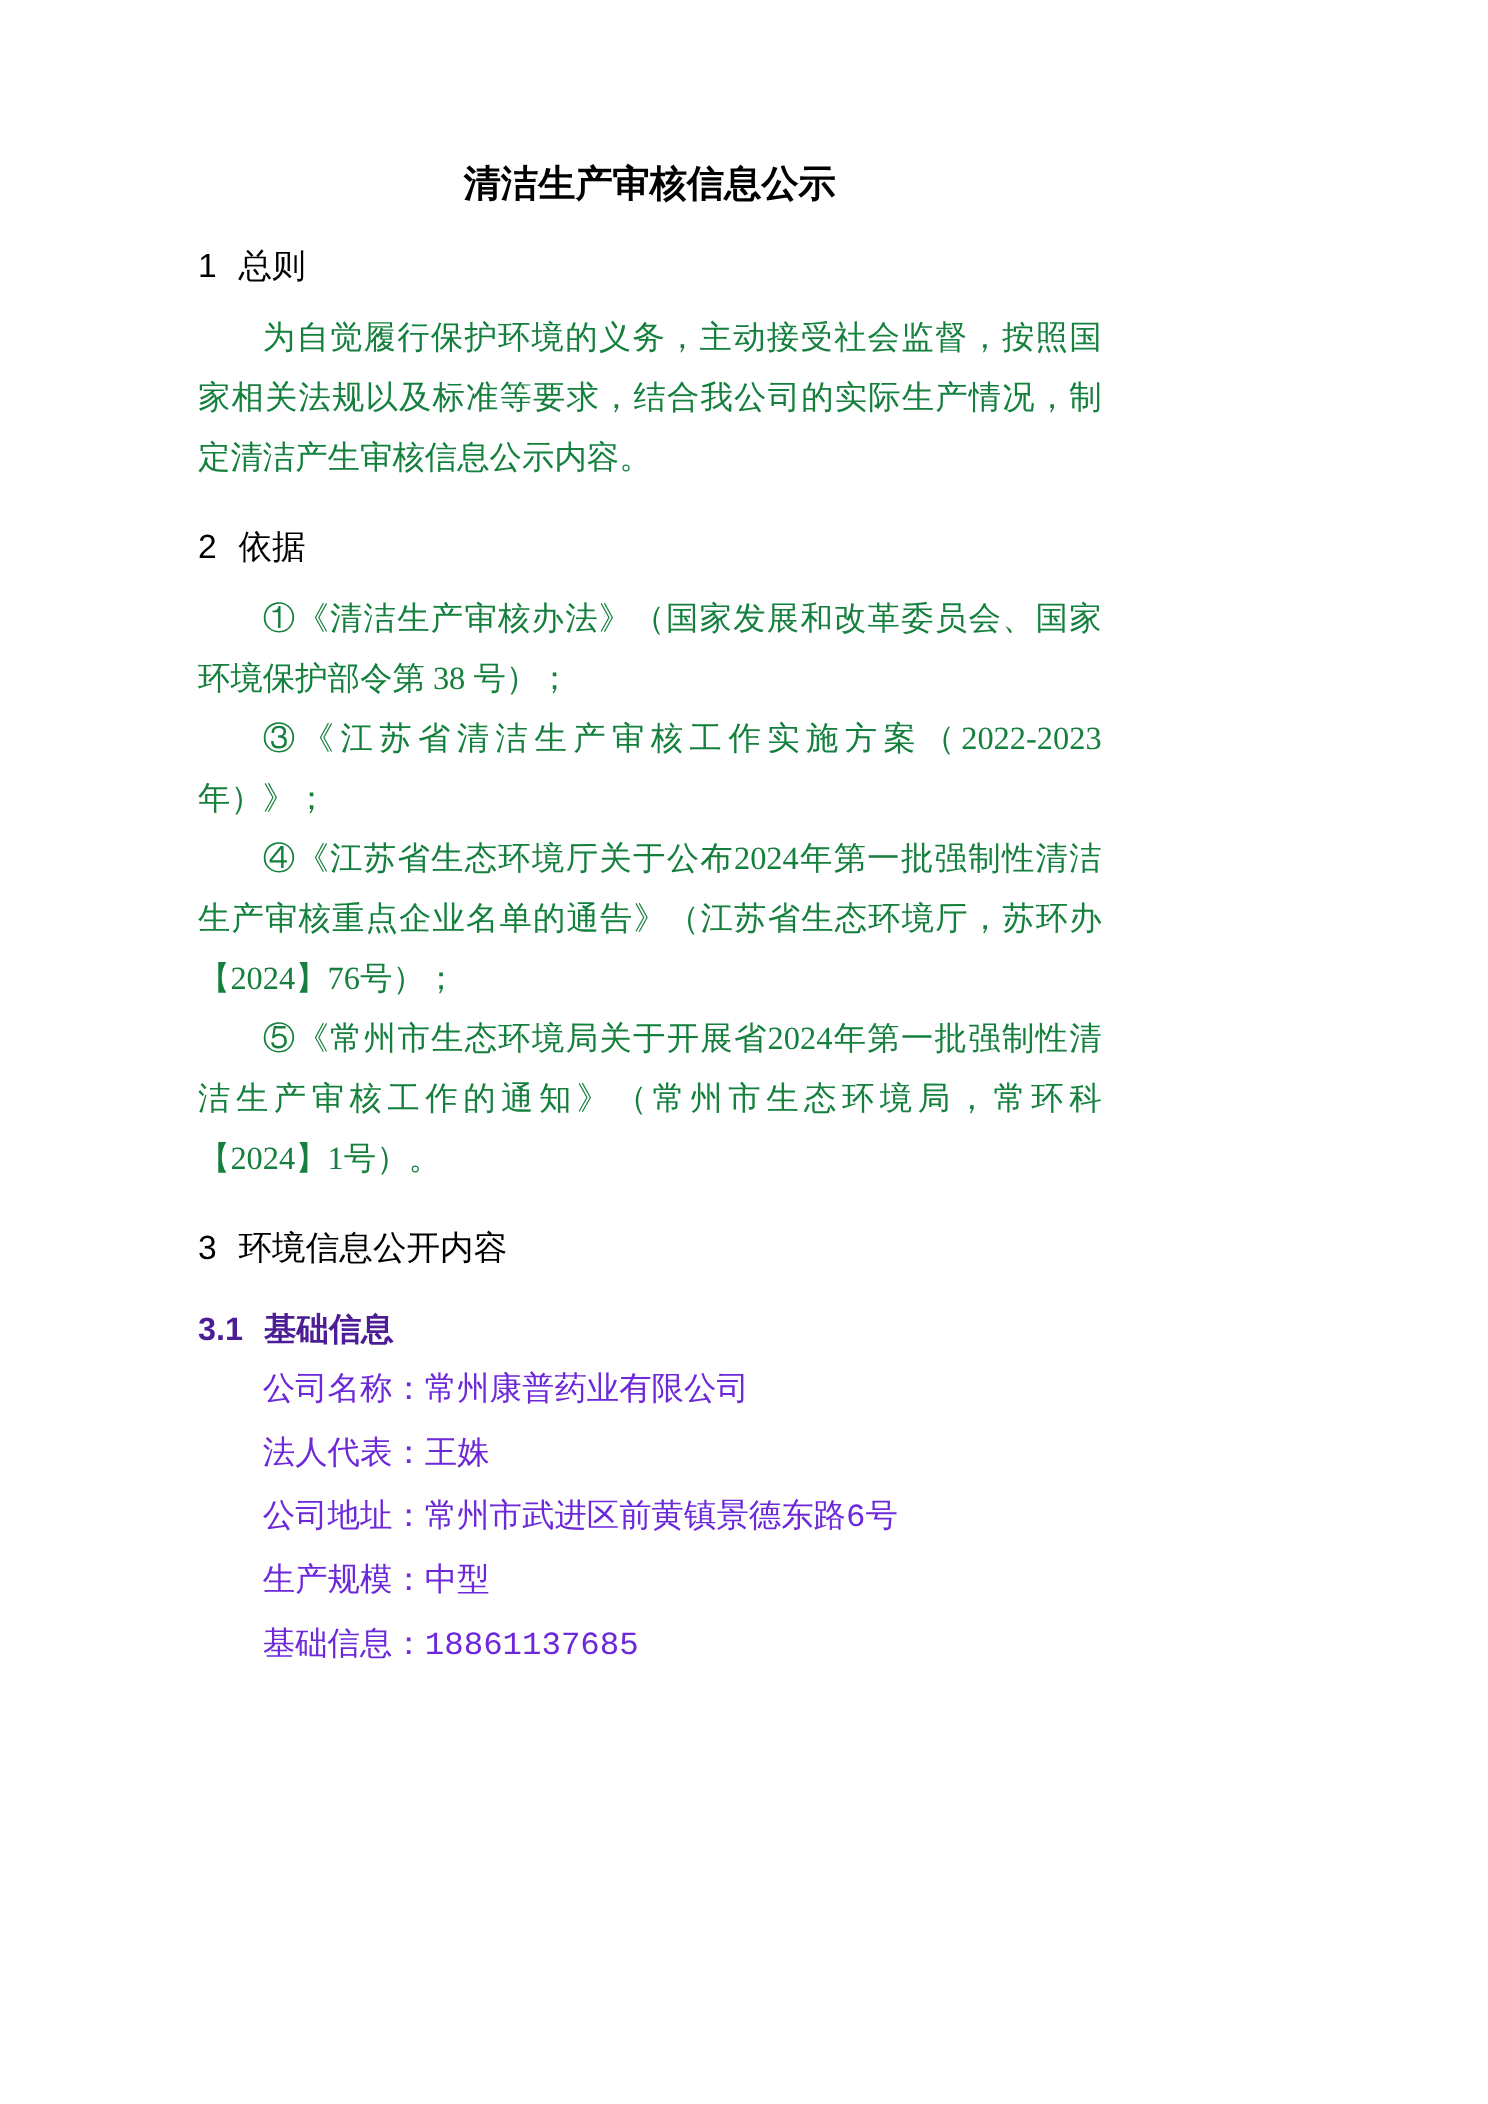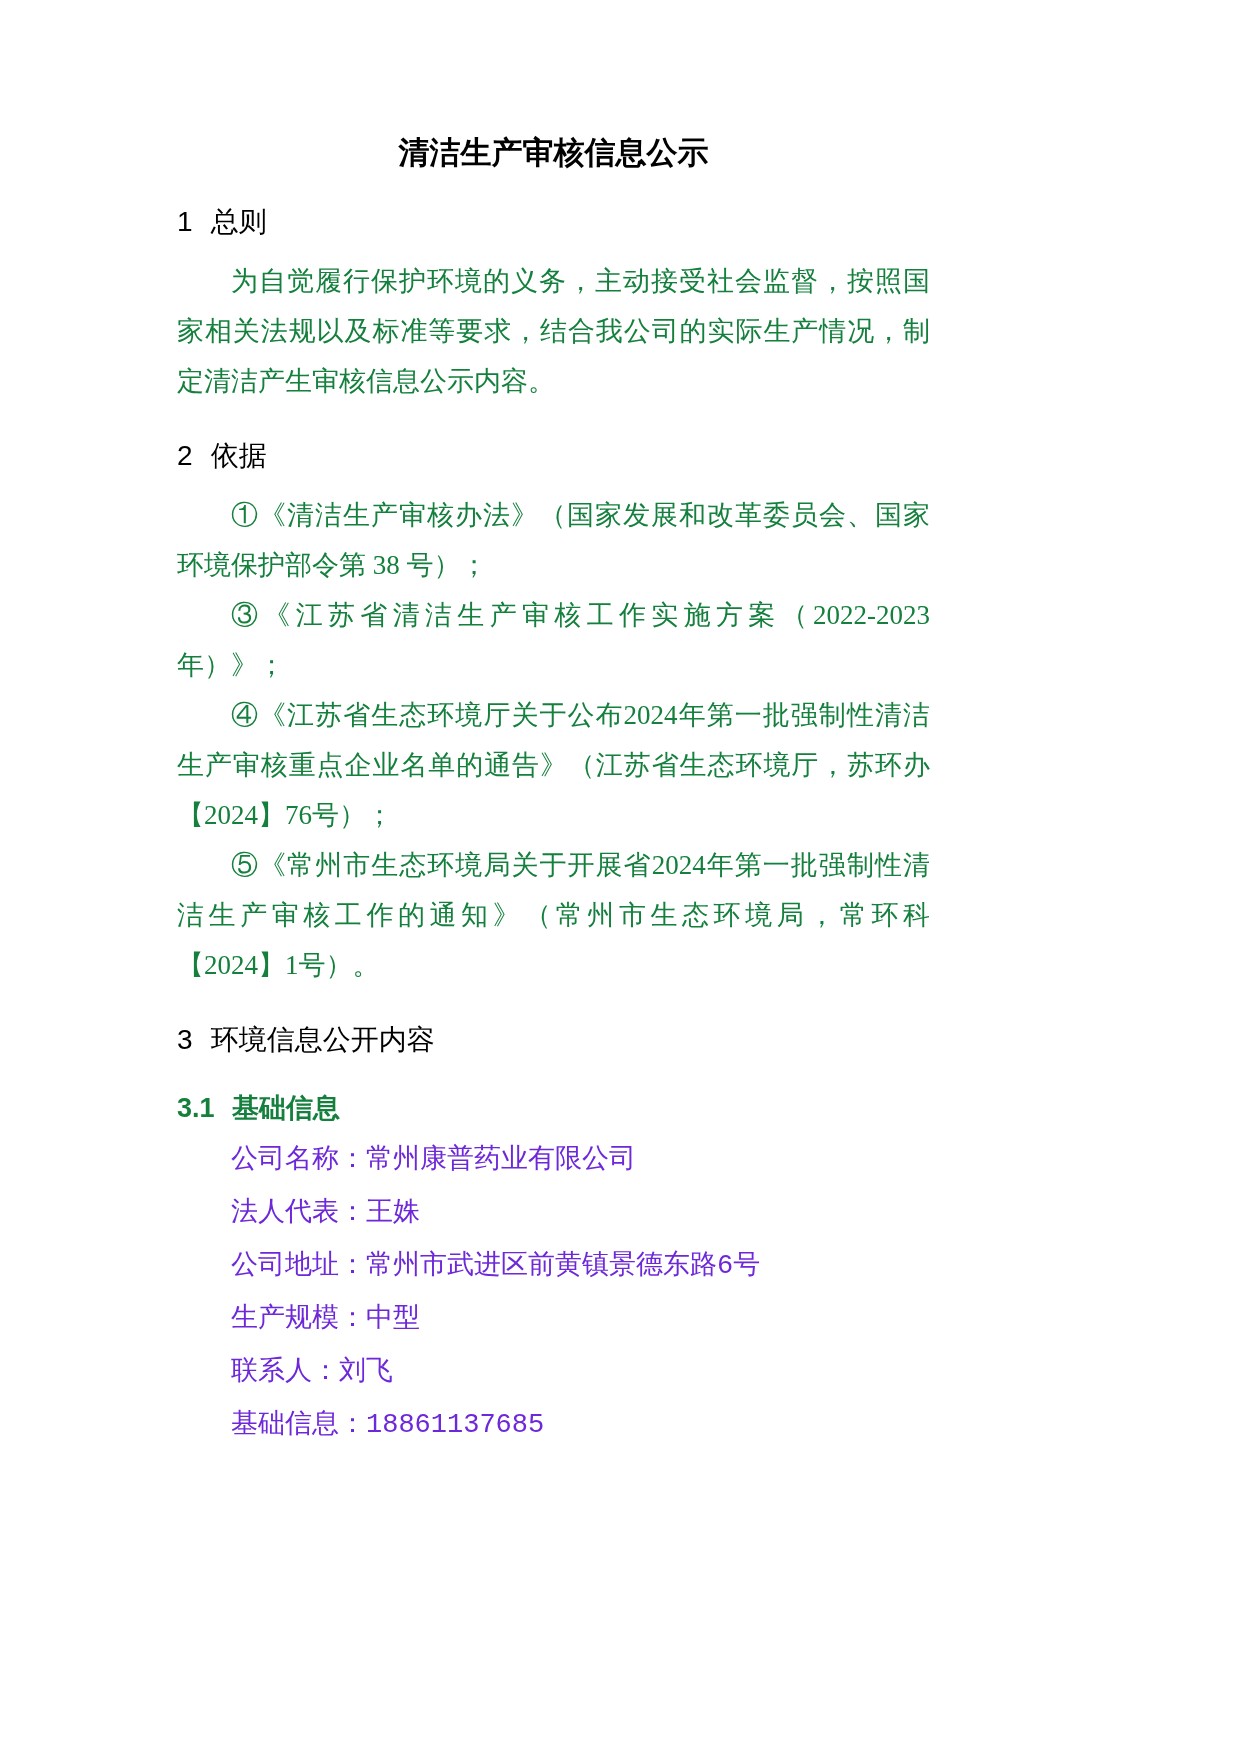--- a/index.html
+++ b/index.html
@@ -12,21 +12,20 @@
     height: 1753px;
     overflow: hidden;
     color: #111111;
   }
   .page {
     box-sizing: border-box;
     width: 1083px;
     height: 1753px;
     padding: 130px 165px 0 165px;
     background: #ffffff;
-    margin-left: 12px;
   }
   .doc-title {
     margin: 0 0 26px 0;
     text-align: center;
     font-family: "Liberation Sans", "DejaVu Sans", sans-serif;
     font-weight: bold;
     font-size: 31px;
     line-height: 46px;
     color: #000000;
   }
@@ -40,21 +39,21 @@
   }
   .sec-heading:first-of-type {
     margin-top: 0;
   }
   .sub-heading {
     margin: 28px 0 6px 0;
     font-family: "Liberation Sans", "DejaVu Sans", sans-serif;
     font-weight: bold;
     font-size: 27px;
     line-height: 40px;
-    color: #15803d;
+    color: #4c1d95;
   }
   .sec-num {
     margin-right: 0.65em;
   }
   .body-para {
     margin: 0;
     font-family: "Liberation Serif", "DejaVu Serif", serif;
     font-size: 27px;
     line-height: 50px;
     text-align: justify;
@@ -93,17 +92,16 @@
   <h3 class="sub-heading"><span class="sec-num">3.1</span><span>基础信息</span></h3>
 
   <p class="info-line"><span>公司名称：</span><span>常州康普药业有限公司</span></p>
 
   <p class="info-line"><span>法人代表：</span><span>王姝</span></p>
 
   <p class="info-line"><span>公司地址：</span><span>常州市武进区前黄镇景德东路6号</span></p>
 
   <p class="info-line"><span>生产规模：</span><span>中型</span></p>
 
-  <p class="info-line"><span>联系人：</span><span>刘飞</span></p>
 
   <p class="info-line"><span>基础信息：</span><span>18861137685</span></p>
 
 </div>
 
 </body></html>

